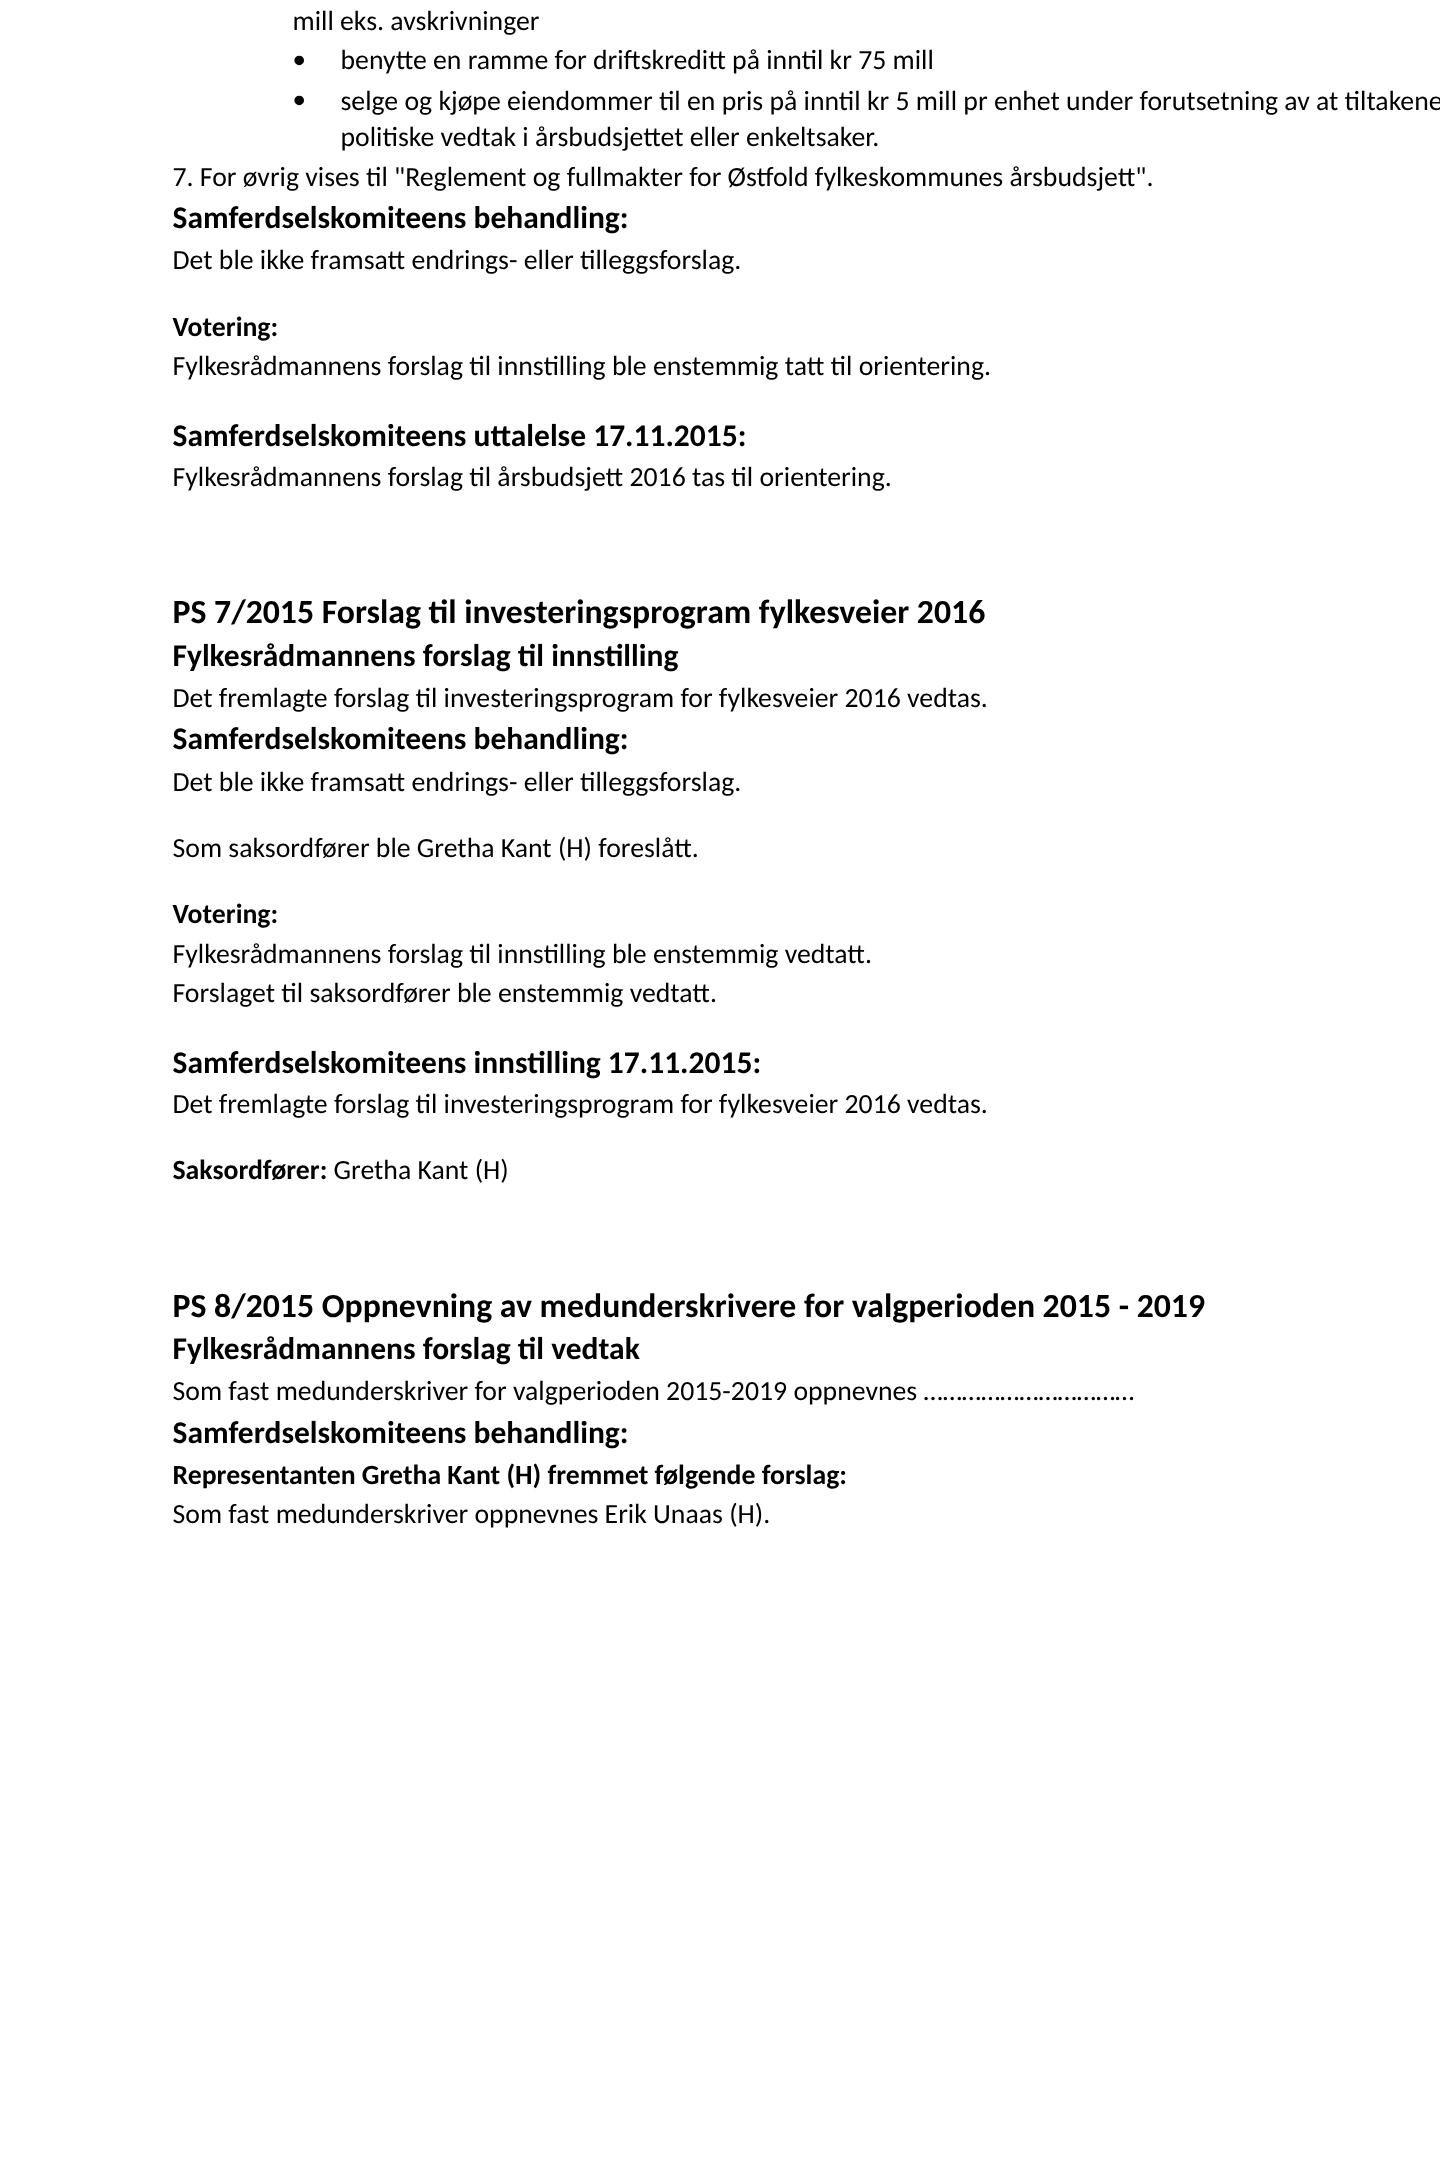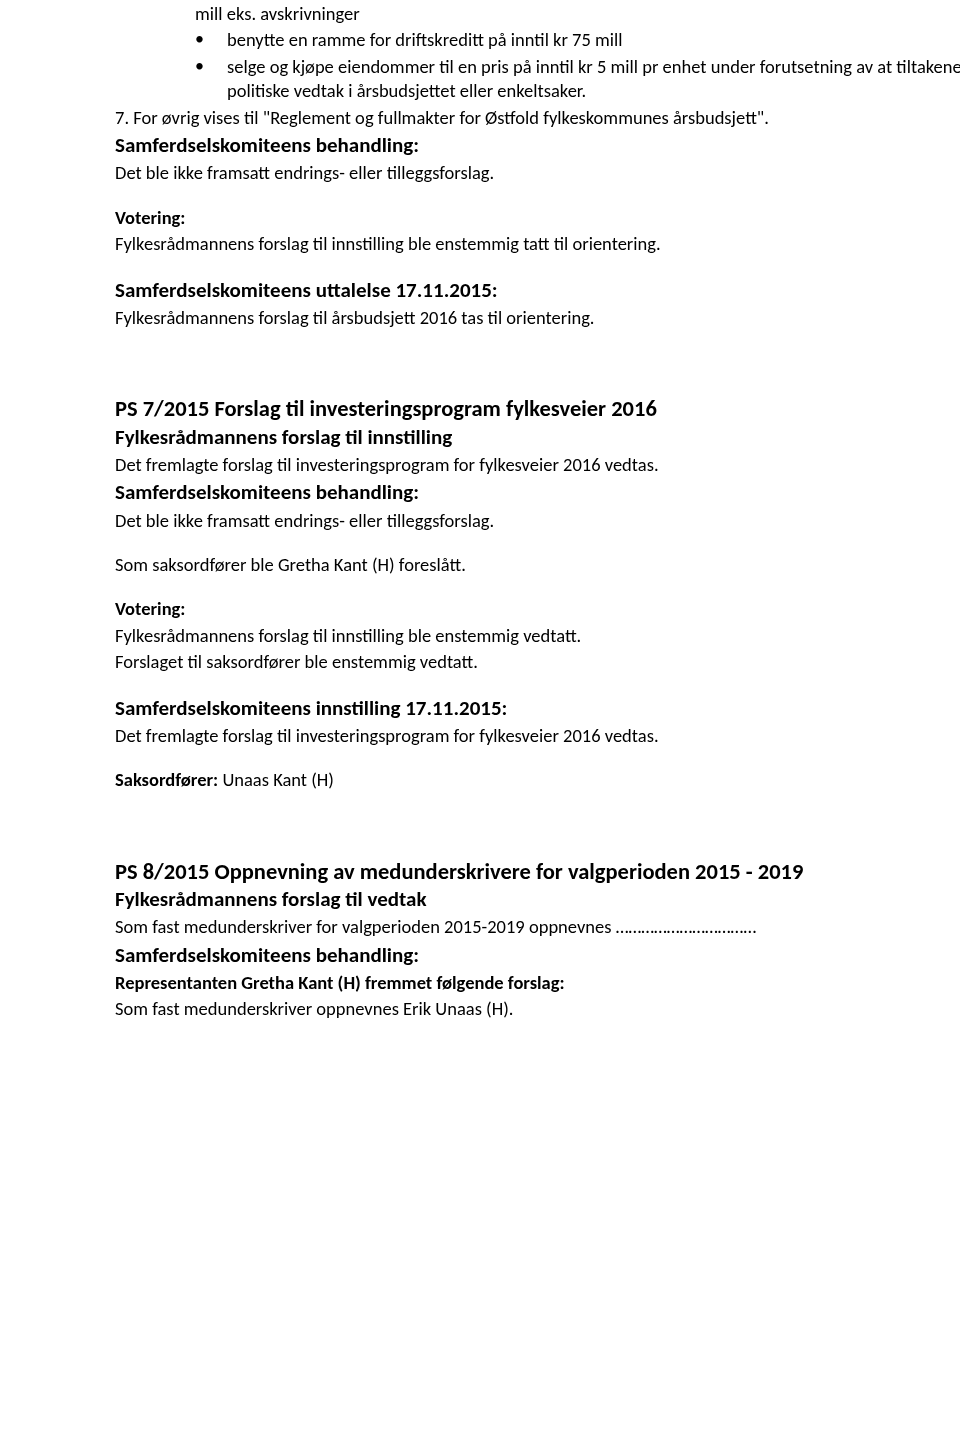--- a/index.html
+++ b/index.html
@@ -100,21 +100,21 @@
     <div class="para">Fylkesrådmannens forslag til innstilling ble enstemmig vedtatt.</div>
     <div class="para">Forslaget til saksordfører ble enstemmig vedtatt.</div>
   </div>
 
   <div class="block">
     <div class="subheading">Samferdselskomiteens innstilling 17.11.2015:</div>
     <div class="para">Det fremlagte forslag til investeringsprogram for fylkesveier 2016 vedtas.</div>
   </div>
 
   <div class="para block">
-    <span class="bold">Saksordfører:</span><span> Unaas Kant (H)</span>
+    <span class="bold">Saksordfører:</span><span> Gretha Kant (H)</span>
   </div>
 </div>
 
 <div class="bigger-gap">
   <div class="heading">PS 8/2015 Oppnevning av medunderskrivere for valgperioden 2015 - 2019</div>
   <div class="subheading">Fylkesrådmannens forslag til vedtak</div>
   <div class="para">Som fast medunderskriver for valgperioden 2015-2019 oppnevnes ……………………………</div>
   <div class="subheading">Samferdselskomiteens behandling:</div>
   <div class="bold para">Representanten Gretha Kant (H) fremmet følgende forslag:</div>
   <div class="para">Som fast medunderskriver oppnevnes Erik Unaas (H).</div>

